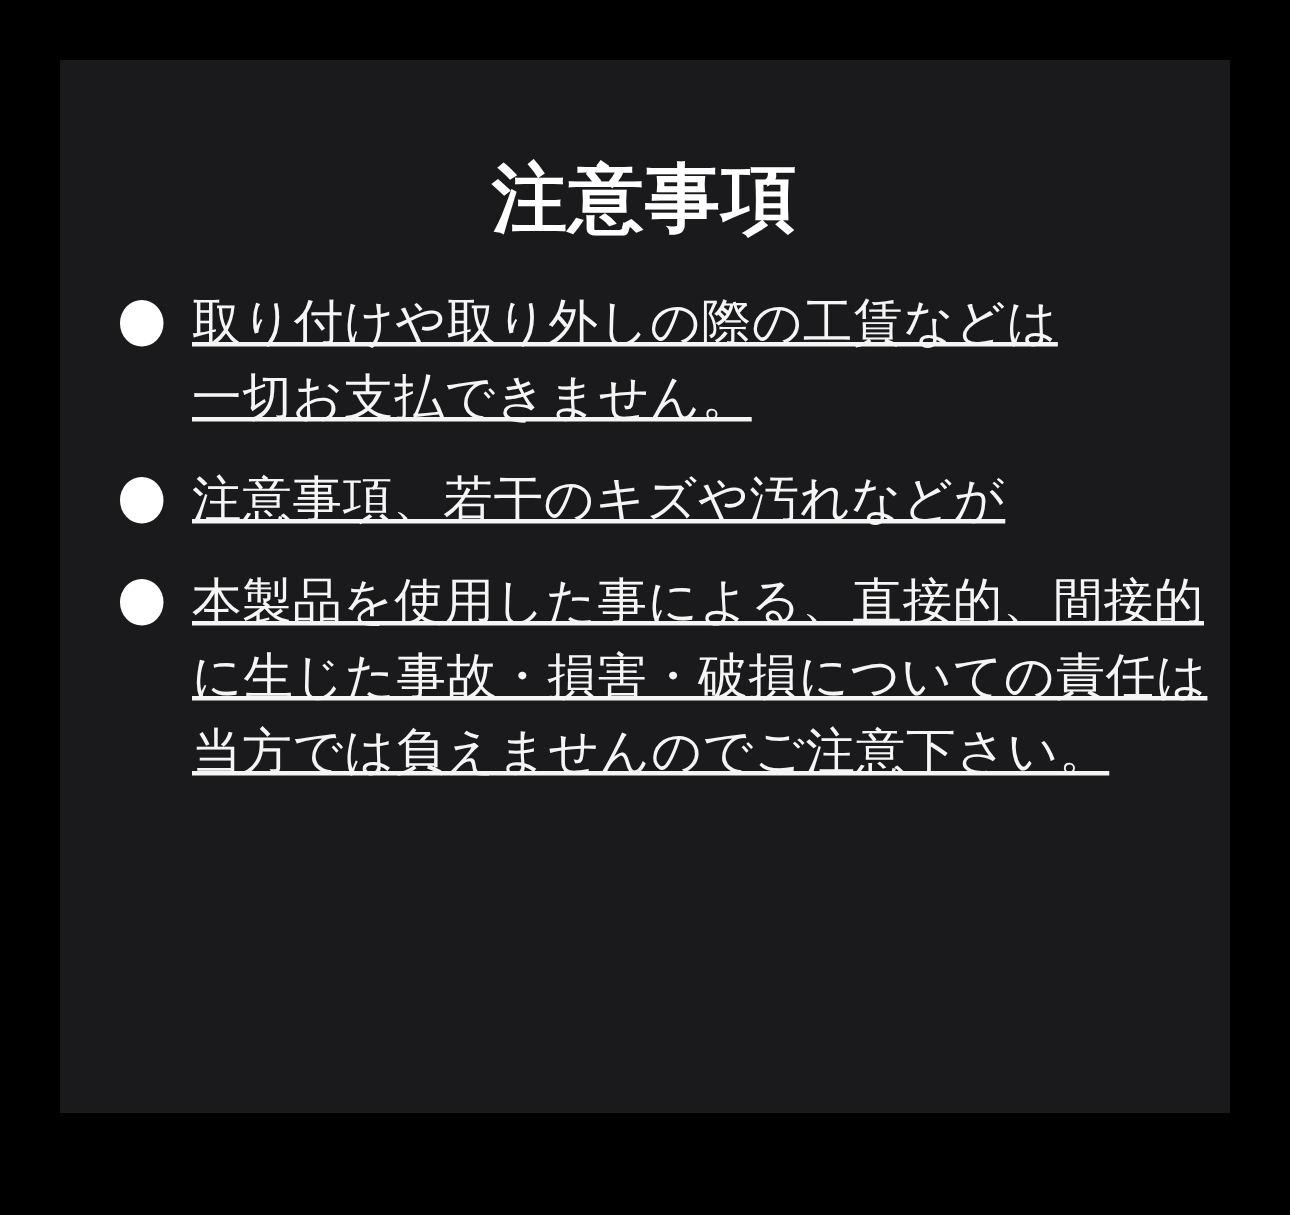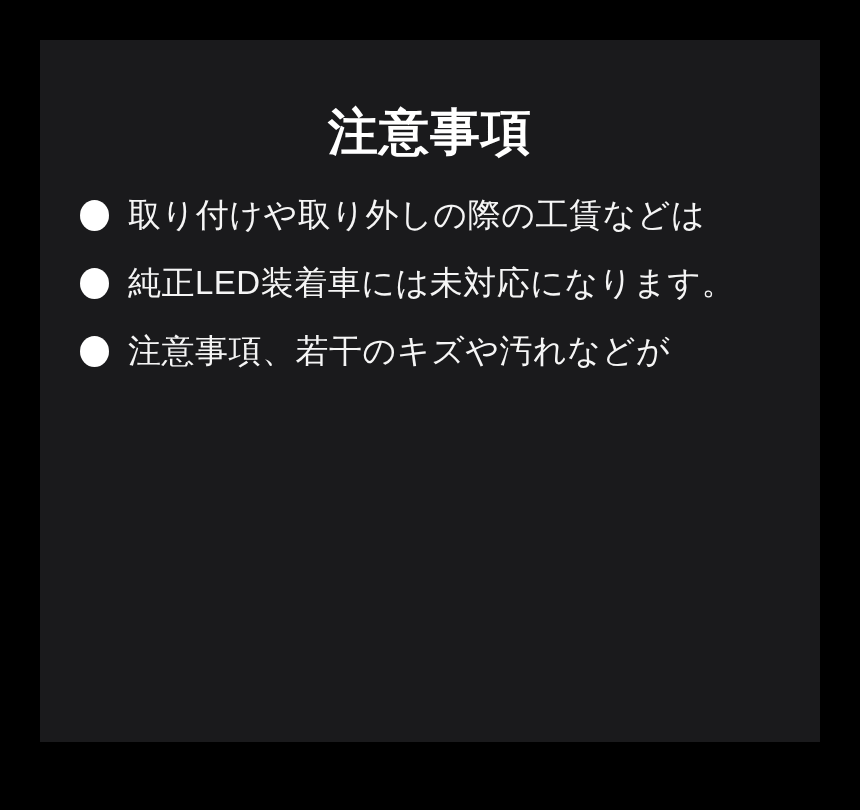--- a/index.html
+++ b/index.html
@@ -53,46 +53,50 @@
   }
   .lines {
     flex: 1 1 auto;
   }
   .line {
     color: #f5f5f5;
     font-size: 33px;
     line-height: 50px;
     letter-spacing: 0.5px;
     white-space: nowrap;
+    text-decoration: underline;
   }
 </style>
 </head>
 <body>
 
 <div class="panel">
   <h1 class="title">注意事項</h1>
 
   <ul class="items">
 
     <li class="item">
       <span class="bullet"></span>
       <div class="lines">
         <div class="line">取り付けや取り外しの際の工賃などは</div>
+        <div class="line">一切お支払できません。</div>
       </div>
     </li>
 
-    <li class="item">
-      <span class="bullet"></span>
-      <div class="lines">
-        <div class="line">純正LED装着車には未対応になります。</div>
-      </div>
-    </li>
 
     <li class="item">
       <span class="bullet"></span>
       <div class="lines">
         <div class="line">注意事項、若干のキズや汚れなどが</div>
       </div>
     </li>
 
+    <li class="item">
+      <span class="bullet"></span>
+      <div class="lines">
+        <div class="line">本製品を使用した事による、直接的、間接的</div>
+        <div class="line">に生じた事故・損害・破損についての責任は</div>
+        <div class="line">当方では負えませんのでご注意下さい。</div>
+      </div>
+    </li>
 
   </ul>
 </div>
 
 </body></html>

